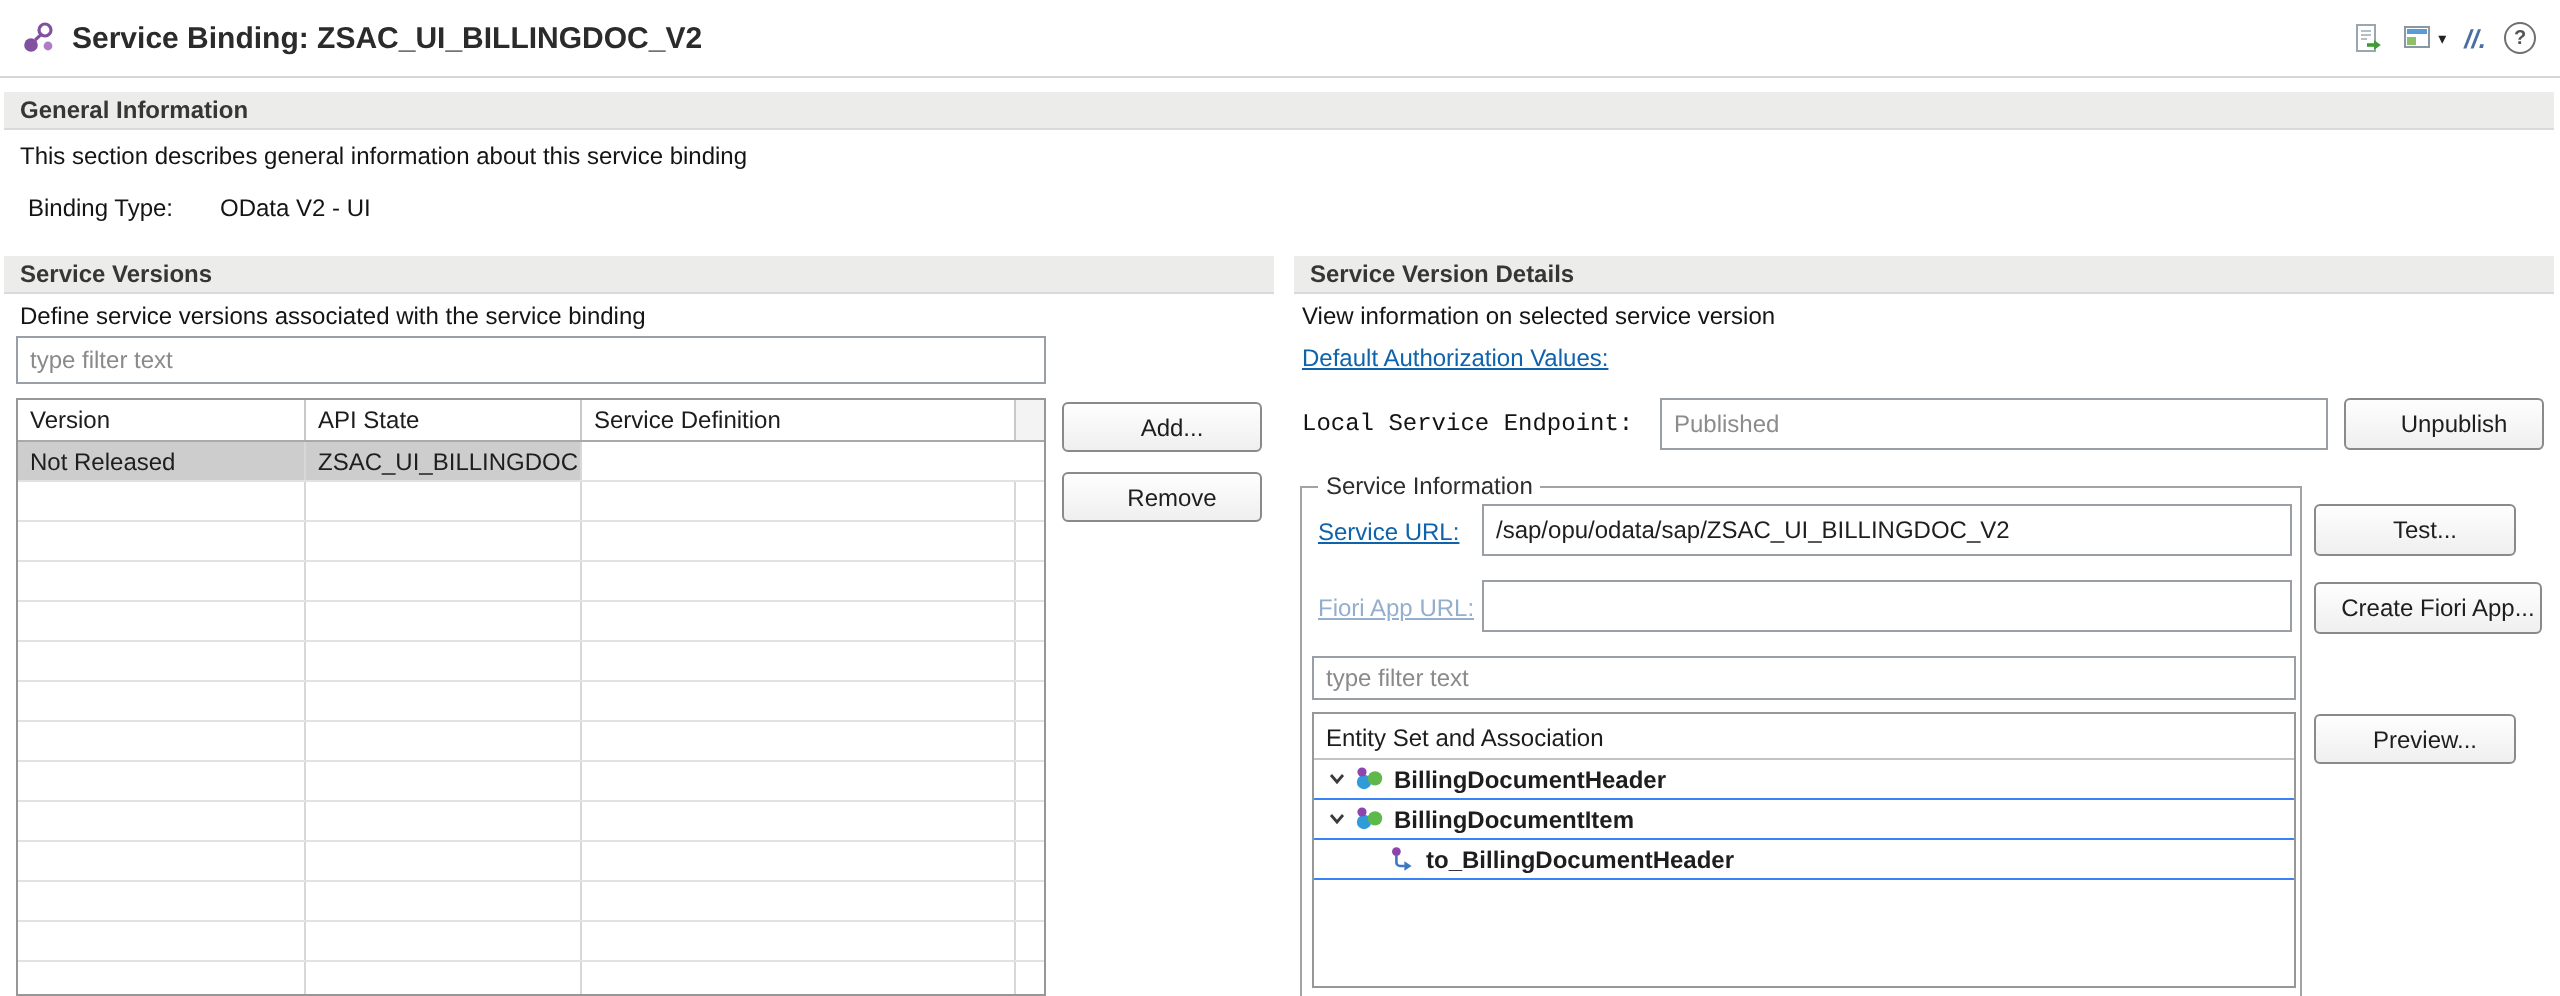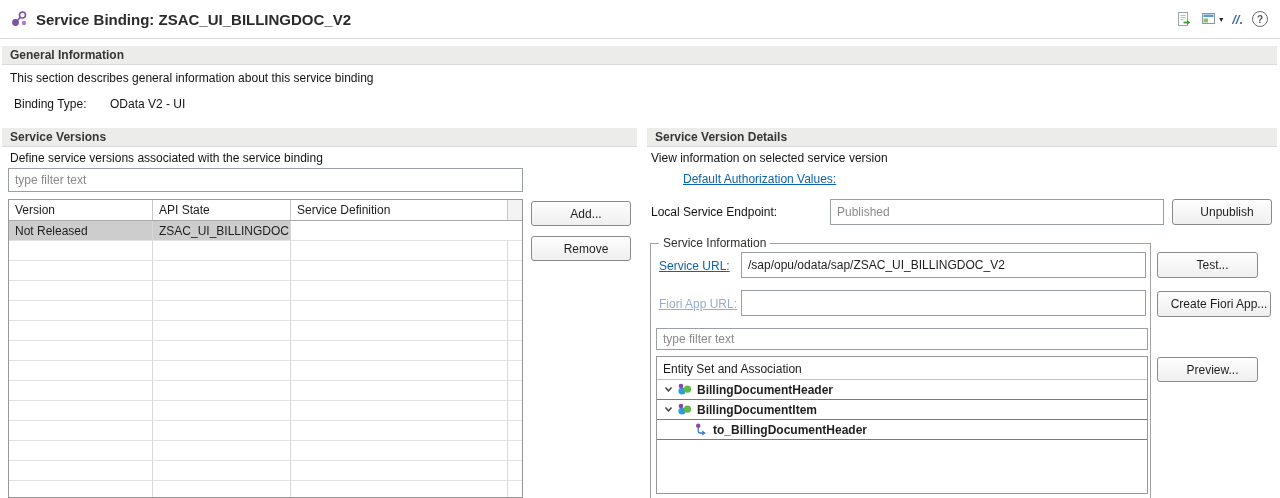--- a/index.html
+++ b/index.html
@@ -207,25 +207,25 @@
 </div>
 
 <div class="btn" style="top:201px; left:531px; width:100px; height:25px;">Add...</div>
 <div class="btn" style="top:236px; left:531px; width:100px; height:25px;">Remove</div>
 
 <div class="bar" style="top:128px; left:647px; width:630px;">
   <span>Service Version Details</span>
 </div>
 <div class="desc" style="top:151px; left:651px;">View information on selected service version</div>
 
-<div class="auth-row" style="top:172px; left:651px;margin-left:32px;">
+<div class="auth-row" style="top:172px; left:651px;">
   <a class="link inline">Default Authorization Values:</a>
 </div>
 
-<span class="lbl" style="top:205px; left:651px;">Local Service Endpoint:</span>
+<span class="lbl" style="top:205px; left:651px;font-family:Liberation Mono, monospace;">Local Service Endpoint:</span>
 <input class="input gray" style="top: 199px; left: 830px; width: 334px; height: 26px;" readonly="" value="Published">
 <div class="btn" style="top:199px; left:1172px; width:100px; height:26px;">Unpublish</div>
 
 <div class="group" style="top:243px; left:650px; width:501px; height:280px;">
   <span class="group-legend">Service Information</span>
 </div>
 
 <a class="link" style="top:259px; left:659px;">Service URL:</a>
 <input class="input" style="top: 252px; left: 741px; width: 405px; height: 26px;" value="/sap/opu/odata/sap/ZSAC_UI_BILLINGDOC_V2">
 <div class="btn" style="top:252px; left:1157px; width:101px; height:26px;">Test...</div>

